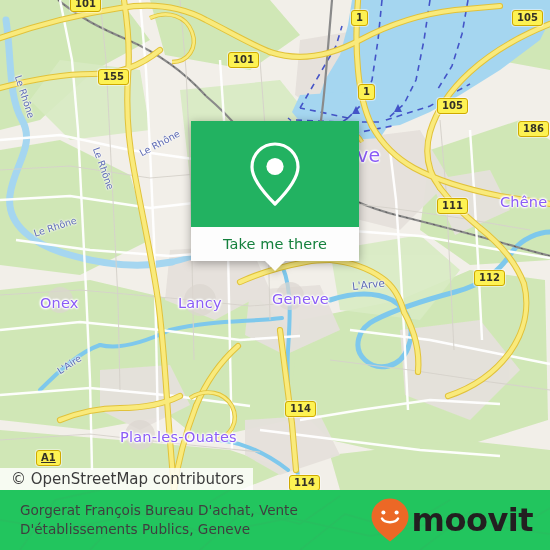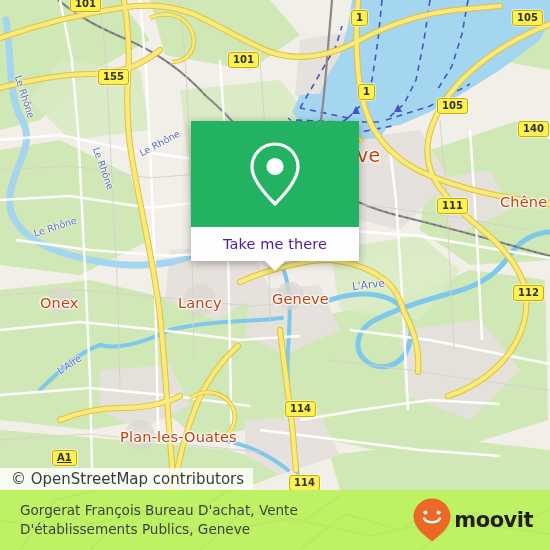--- a/index.html
+++ b/index.html
@@ -21,21 +21,21 @@
 
   
   .map-label {
     position: absolute;
     color: #54534b;
     font-family: "DejaVu Sans", sans-serif;
     white-space: nowrap;
     pointer-events: none;
     text-shadow: 0 0 2px #fff, 0 0 2px #fff, 0 0 3px #fff, 1px 0 2px #fff, -1px 0 2px #fff, 0 1px 2px #fff, 0 -1px 2px #fff;
   }
-  .city-label { font-size: 14.5px; color: #c2410c; letter-spacing: .2px; }
+  .city-label { font-size: 14.5px; color: #8b5cf6; letter-spacing: .2px; }
   .water-label {
     font-size: 9.5px; color: #5e6bb5; font-style: normal;
     text-shadow: 0 0 2px #fff, 0 0 2px #fff, 0 0 3px #fff;
   }
 
   
   .shield {
     position: absolute;
     background: #fdf253;
     border: 1.6px solid #cfa900;
@@ -81,37 +81,37 @@
   }
   #popup-bottom {
     background: #fdfdfd;
     height: 34px;
     display: flex; align-items: center; justify-content: center;
     position: relative;
   }
   #popup-label {
     font-family: "DejaVu Sans", sans-serif;
     font-size: 14.5px;
-    color: #4c1d95;
+    color: #15803d;
     letter-spacing: .1px;
   }
   #popup-tail {
     position: absolute;
     left: 50%; bottom: -10px; margin-left: -11px;
     width: 0; height: 0;
     border-left: 11px solid transparent;
     border-right: 11px solid transparent;
     border-top: 11px solid #fdfdfd;
   }
 
   
   #footer {
     position: absolute; left: 0; top: 490px;
     width: 550px; height: 60px;
-    background: #bef264;
+    background: #22c55e;
     display: flex; align-items: center;
     overflow: hidden;
     z-index: 40;
   }
   #footer-watermark {
     position: absolute; left: 0; top: 0; width: 550px; height: 60px;
     opacity: 0.06; pointer-events: none;
   }
   #footer-title {
     position: relative;
@@ -124,21 +124,21 @@
     z-index: 2;
   }
   #moovit-logo {
     position: absolute;
     right: 17px; top: 50%; transform: translateY(-50%);
     display: flex; align-items: center; gap: 2px;
     z-index: 2;
   }
   #moovit-wordmark {
     font-family: "DejaVu Sans", sans-serif;
-    font-size: 21px;
+    font-size: 32px;
     font-weight: 700;
     color: #231f20;
     letter-spacing: -0.5px;
     line-height: 34px;
   }
 </style>
 </head>
 <body>
 
 <div id="root">
@@ -346,26 +346,26 @@
     <div class="map-label water-label" style="left:352px;top:280px;transform:rotate(-6deg);transform-origin:left center;font-size:10.5px;">L'Arve</div>
     <div class="map-label water-label" style="left:58px;top:366px;transform:rotate(-33deg);transform-origin:left center;">L'Aire</div>
 
     <div class="shield" style="left:70px;top:-4px;">101</div>
     <div class="shield" style="left:228px;top:52px;">101</div>
     <div class="shield" style="left:98px;top:69px;">155</div>
     <div class="shield" style="left:351px;top:10px;">1</div>
     <div class="shield" style="left:358px;top:84px;">1</div>
     <div class="shield" style="left:512px;top:10px;">105</div>
     <div class="shield" style="left:437px;top:98px;">105</div>
-    <div class="shield" style="left:518px;top:121px;">140</div>
+    <div class="shield" style="left:518px;top:121px;">186</div>
     <div class="shield" style="left:437px;top:198px;">111</div>
-    <div class="shield" style="left:474px;top:285px;margin-left:39px;">112</div>
+    <div class="shield" style="left:474px;top:270px;">112</div>
     <div class="shield" style="left:285px;top:401px;">114</div>
     <div class="shield" style="left:289px;top:475px;">114</div>
-    <div class="shield" style="left:52px;top:450px;text-decoration:underline;">A1</div>
+    <div class="shield" style="left:36px;top:450px;text-decoration:underline;">A1</div>
 
     <div id="popup-card">
       <div id="popup-top">
         <svg width="54" height="66" viewBox="0 0 54 66">
           <path d="M27 3 C14.3 3 4 13.3 4 26 C4 38 16 52 27 63 C38 52 50 38 50 26 C50 13.3 39.7 3 27 3 Z" fill="none" stroke="#ffffff" stroke-width="3.2" stroke-linejoin="round"></path>
           <circle cx="27" cy="25.5" r="8.6" fill="#ffffff"></circle>
         </svg>
       </div>
       <div id="popup-bottom">
         <span id="popup-label">Take me there</span>

